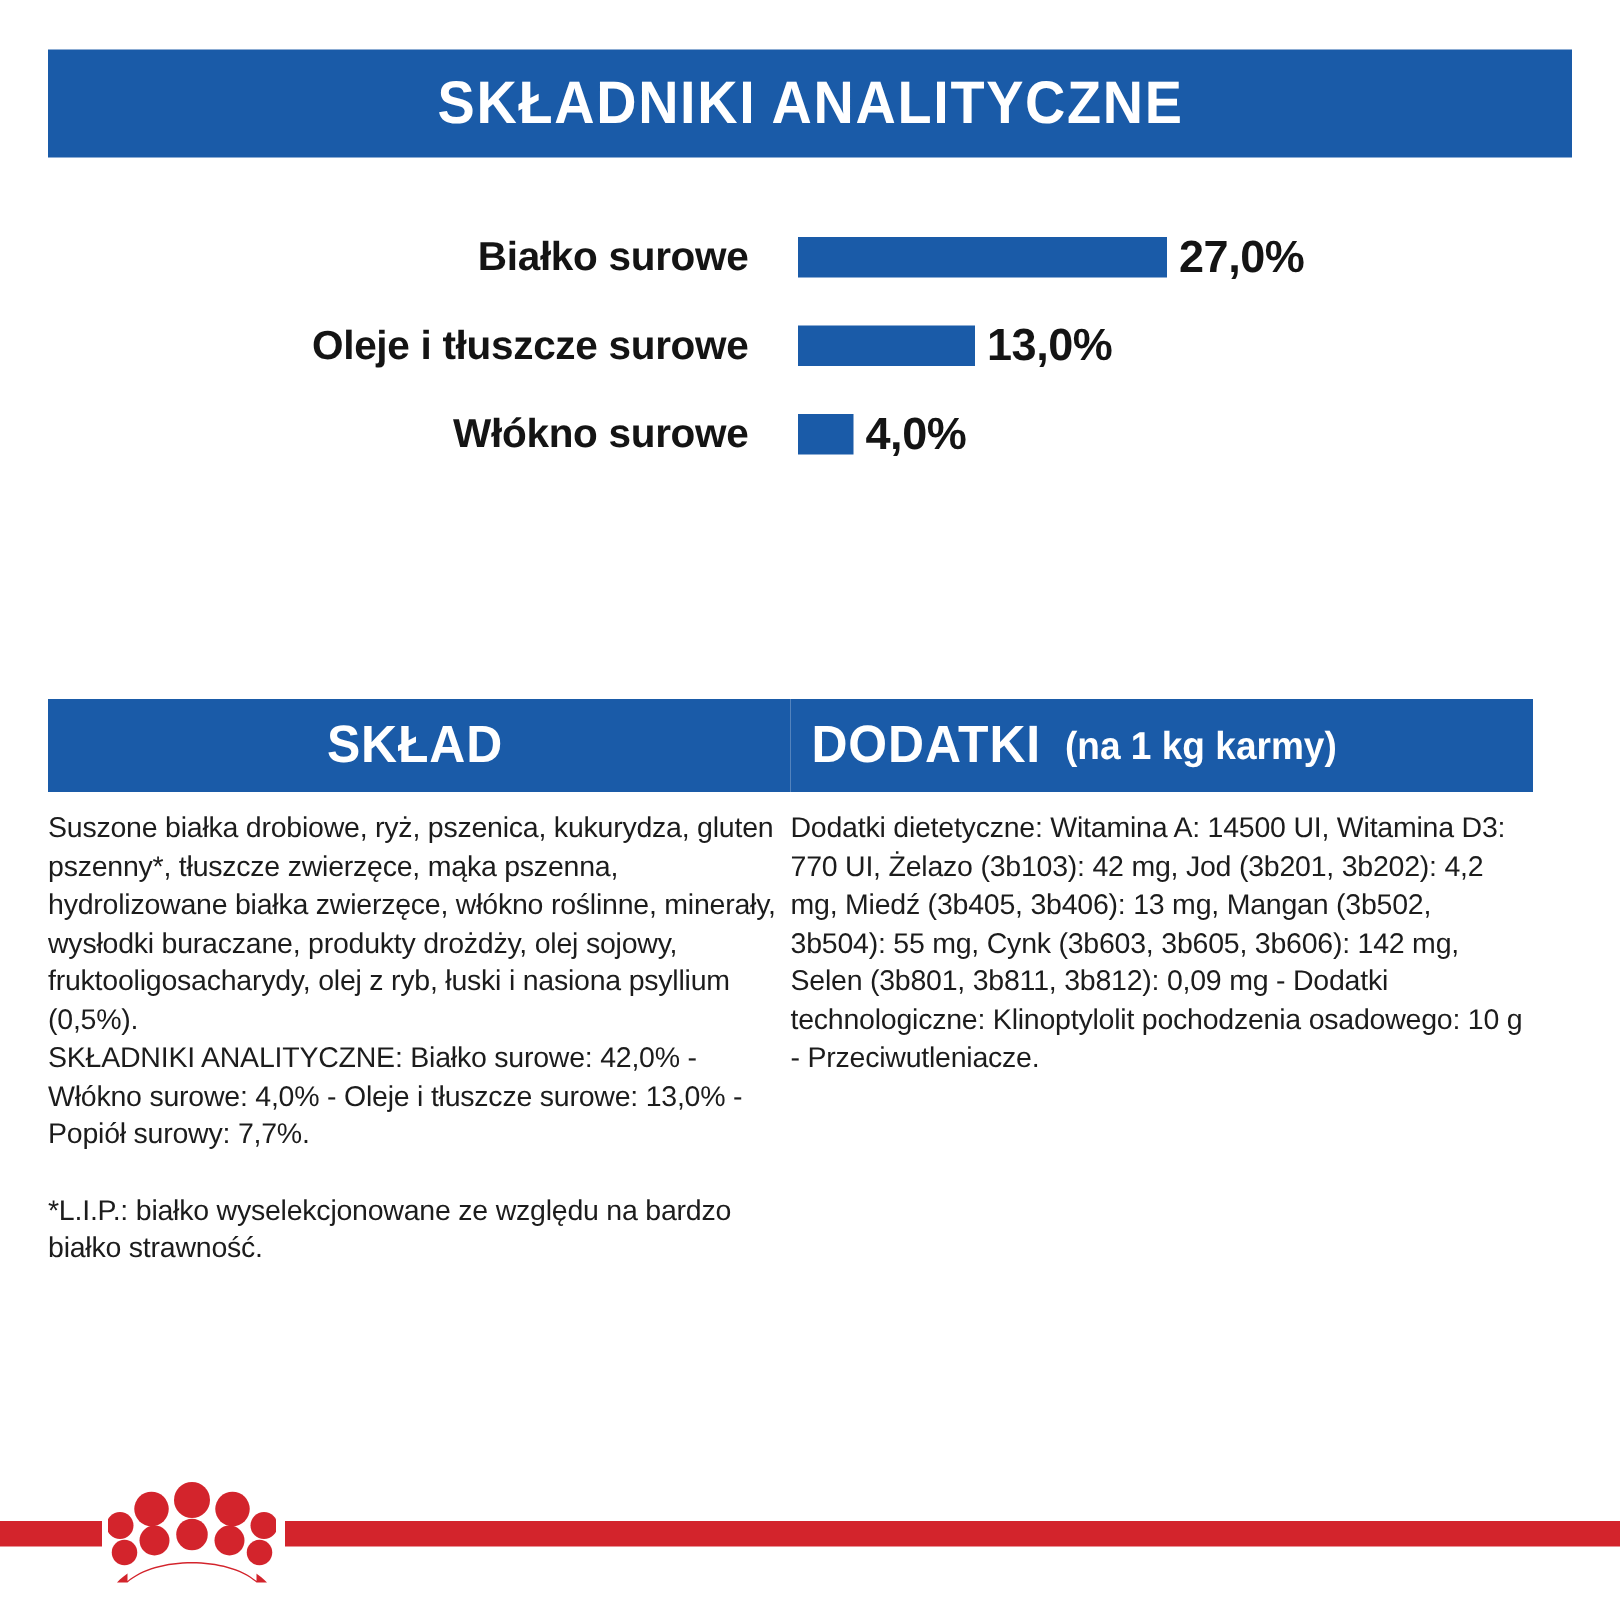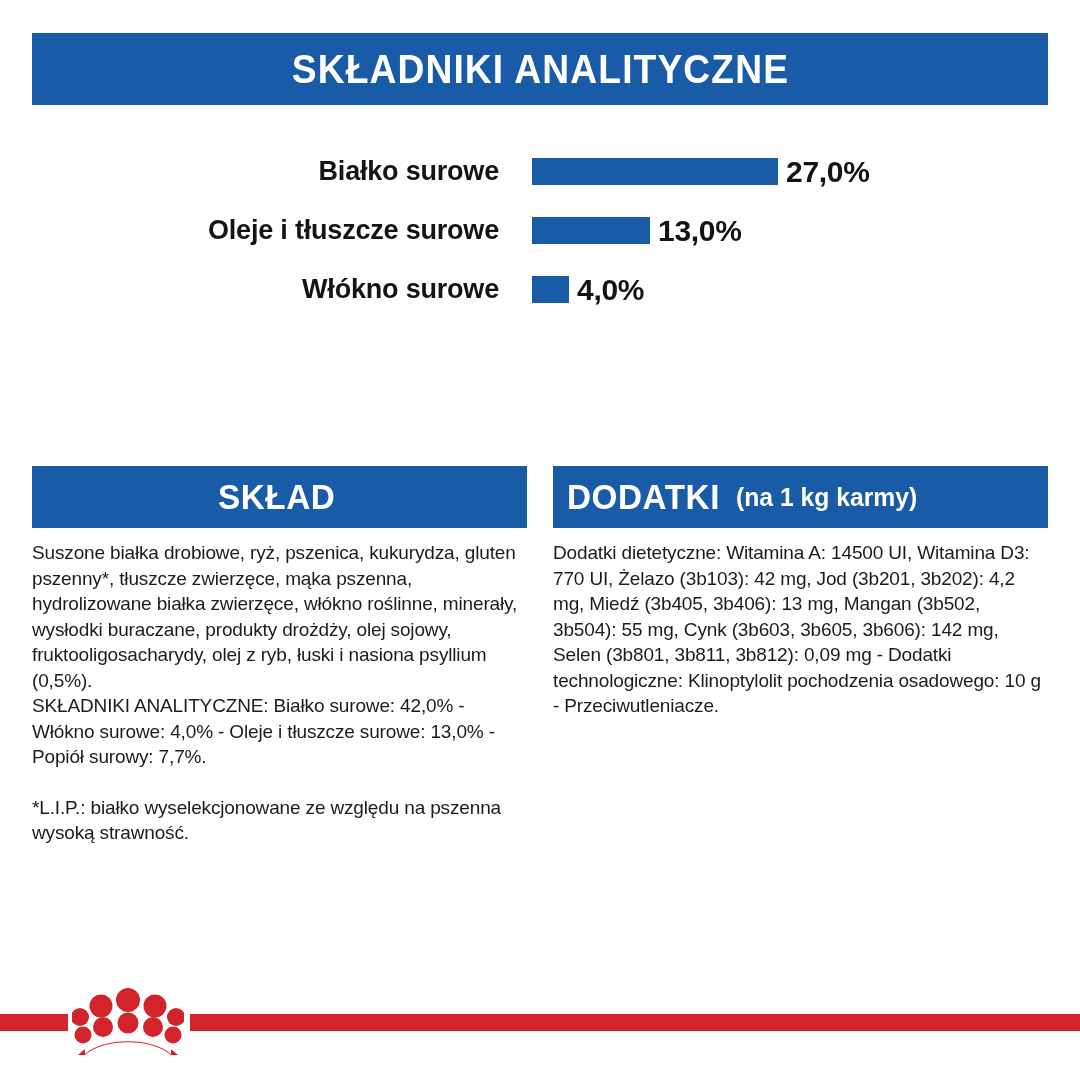--- a/index.html
+++ b/index.html
@@ -78,21 +78,20 @@
     letter-spacing: -0.3px;
   }
 
   
   .panels {
     position: absolute;
     left: 32px;
     top: 466px;
     width: 1016px;
     display: flex;
-    gap: 26px;
   }
   .panel {
     width: 495px;
   }
   .panel-header {
     height: 62px;
     background: #1a5ba8;
     display: flex;
     align-items: center;
     box-sizing: border-box;
@@ -197,21 +196,21 @@
 
 <div class="panels">
 
   <div class="panel">
     <div class="panel-header center">
       <span class="panel-header-title">SKŁAD</span>
     </div>
     <div class="panel-body">
       <p>Suszone białka drobiowe, ryż, pszenica, kukurydza, gluten pszenny*, tłuszcze zwierzęce, mąka pszenna, hydrolizowane białka zwierzęce, włókno roślinne, minerały, wysłodki buraczane, produkty drożdży, olej sojowy, fruktooligosacharydy, olej z ryb, łuski i nasiona psyllium (0,5%).</p>
       <p>SKŁADNIKI ANALITYCZNE: Białko surowe: 42,0% - Włókno surowe: 4,0% - Oleje i tłuszcze surowe: 13,0% - Popiół surowy: 7,7%.</p>
-      <p class="spaced">*L.I.P.: białko wyselekcjonowane ze względu na pszenna wysoką strawność.</p>
+      <p class="spaced">*L.I.P.: białko wyselekcjonowane ze względu na bardzo białko strawność.</p>
     </div>
   </div>
 
   <div class="panel">
     <div class="panel-header left">
       <span class="panel-header-title">DODATKI</span>
       <span class="panel-header-sub">(na 1 kg karmy)</span>
     </div>
     <div class="panel-body">
       <p>Dodatki dietetyczne: Witamina A: 14500 UI, Witamina D3: 770 UI, Żelazo (3b103): 42 mg, Jod (3b201, 3b202): 4,2 mg, Miedź (3b405, 3b406): 13 mg, Mangan (3b502, 3b504): 55 mg, Cynk (3b603, 3b605, 3b606): 142 mg, Selen (3b801, 3b811, 3b812): 0,09 mg - Dodatki technologiczne: Klinoptylolit pochodzenia osadowego: 10 g - Przeciwutleniacze.</p>

